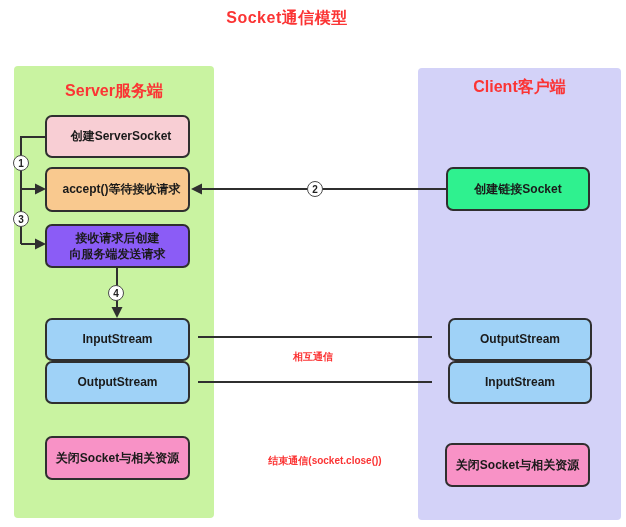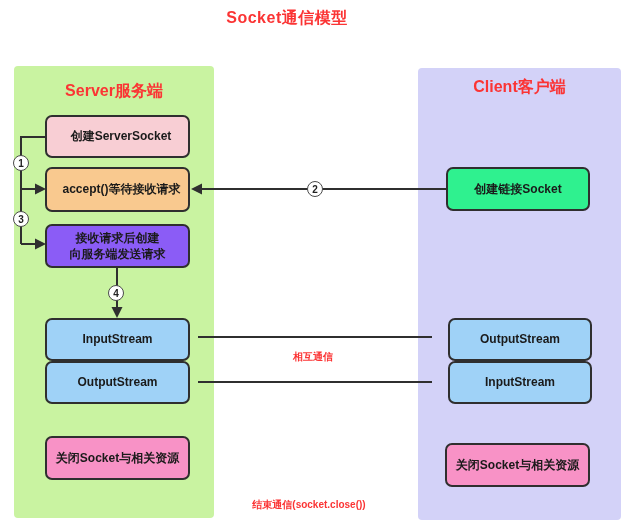--- a/index.html
+++ b/index.html
@@ -99,13 +99,13 @@
 <div class="box" style="left: 445px; top: 443px; width: 145px; height: 44px; background: rgb(248, 146, 198);">
   <span>关闭Socket与相关资源</span>
 </div>
 
 <div class="step" style="left:13px;top:155px;">1</div>
 <div class="step" style="left:307px;top:181px;">2</div>
 <div class="step" style="left:13px;top:211px;">3</div>
 <div class="step" style="left:108px;top:285px;">4</div>
 
 <div class="annotation" style="left: 190px; top: 350px; width: 246px; color: rgb(251, 52, 52);">相互通信</div>
-<div class="annotation" style="left: 186px; top: 454px; width: 246px; color: rgb(251, 52, 52); margin-top: 44px;">结束通信(socket.close())</div>
+<div class="annotation" style="left: 202px; top: 454px; width: 246px; color: rgb(251, 52, 52);">结束通信(socket.close())</div>
 
 </body></html>

